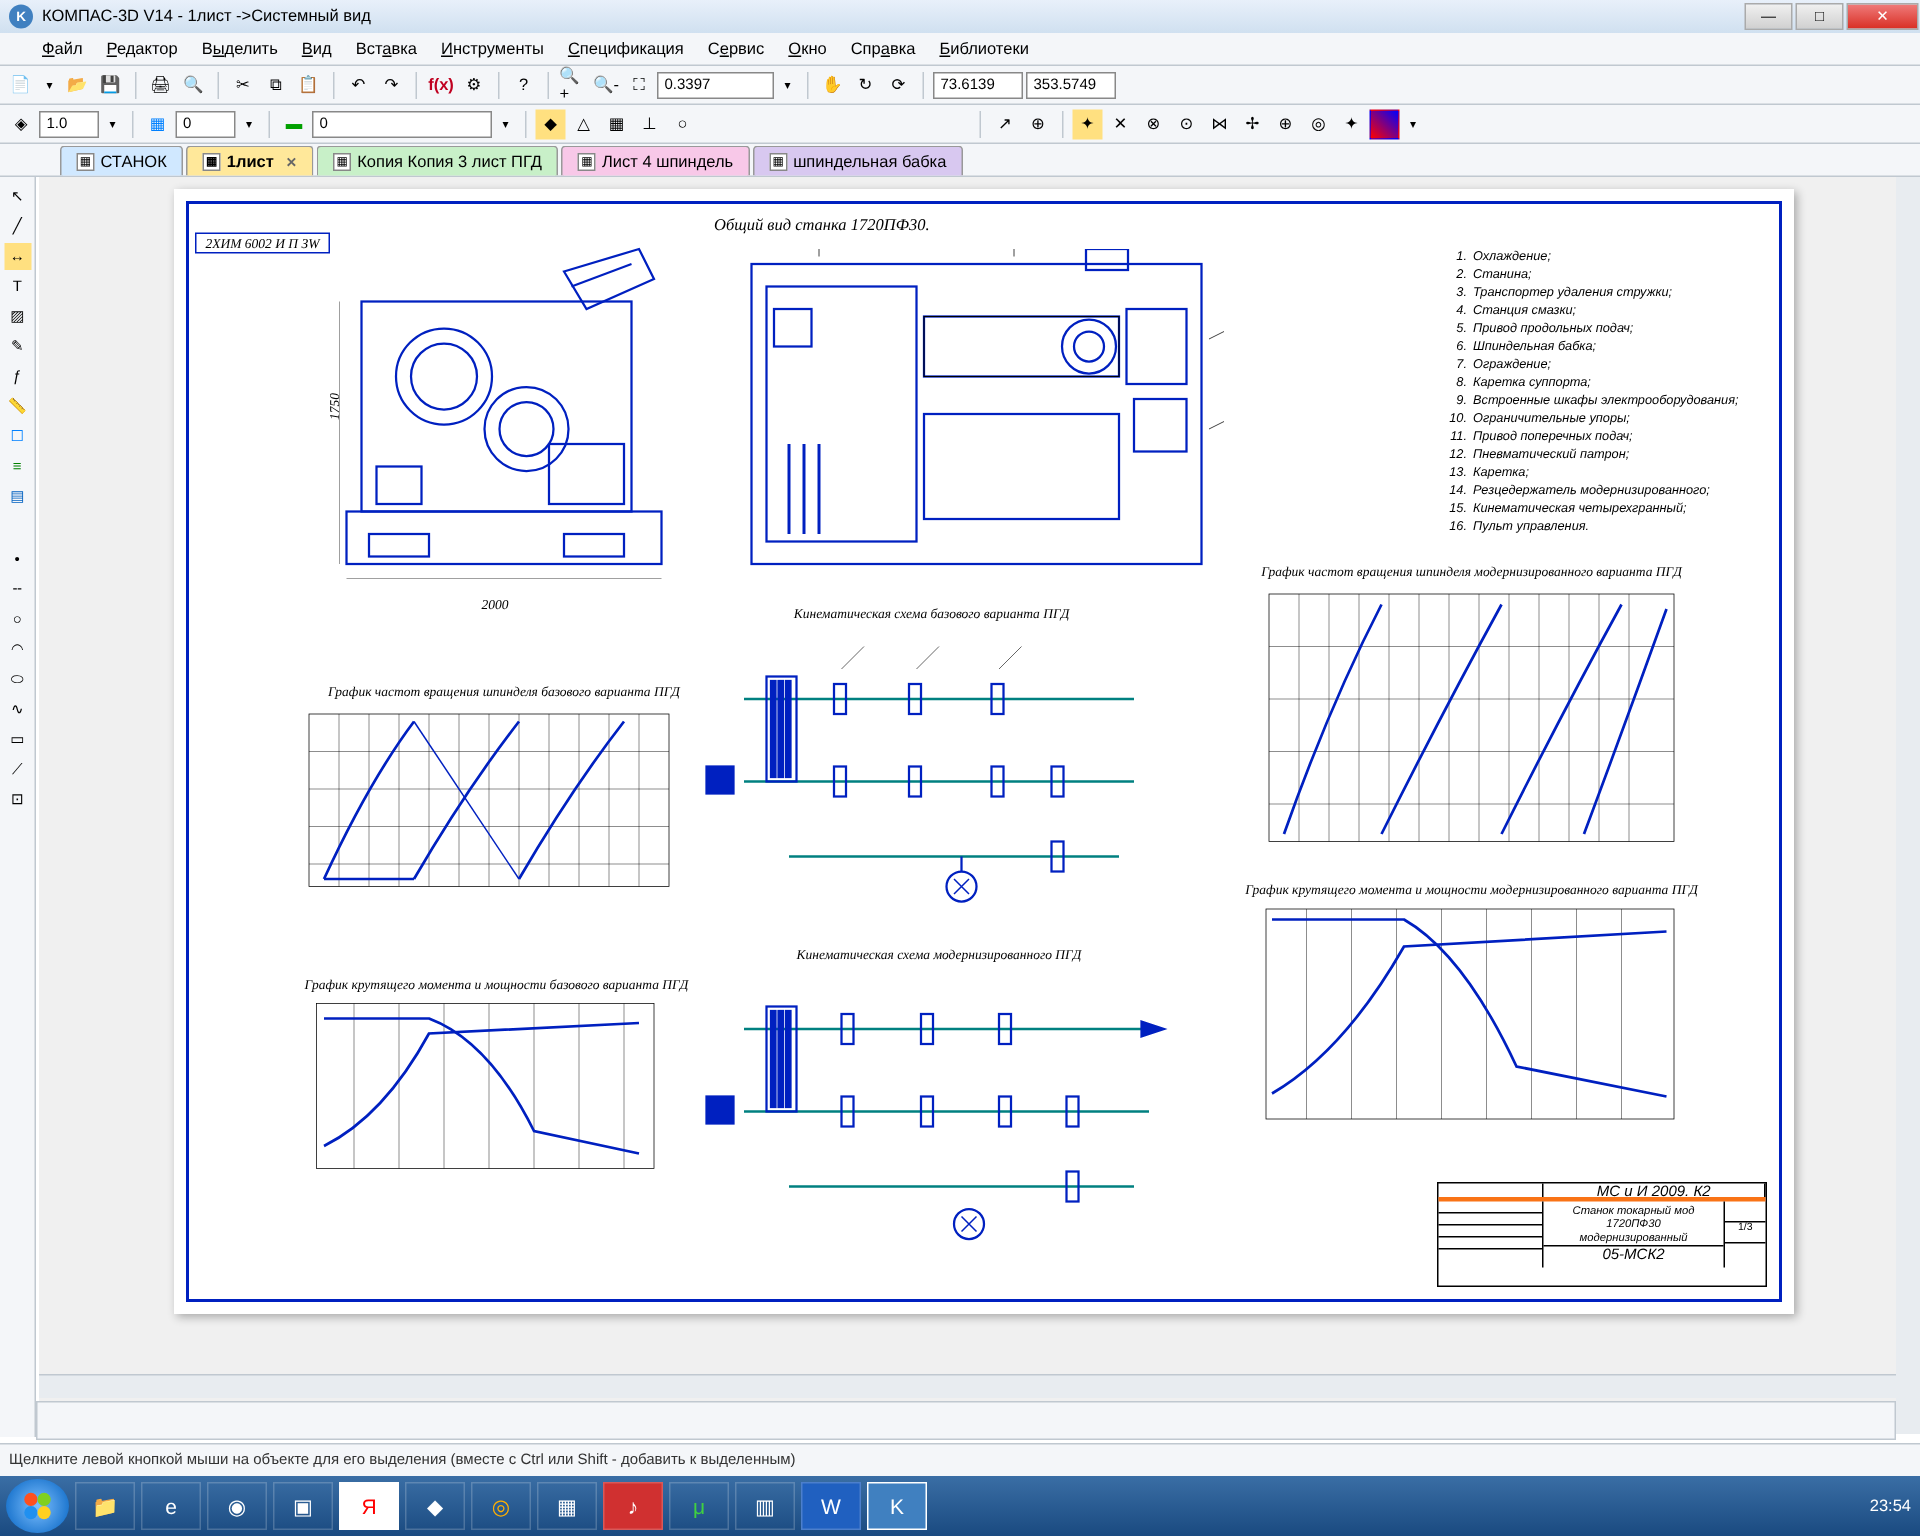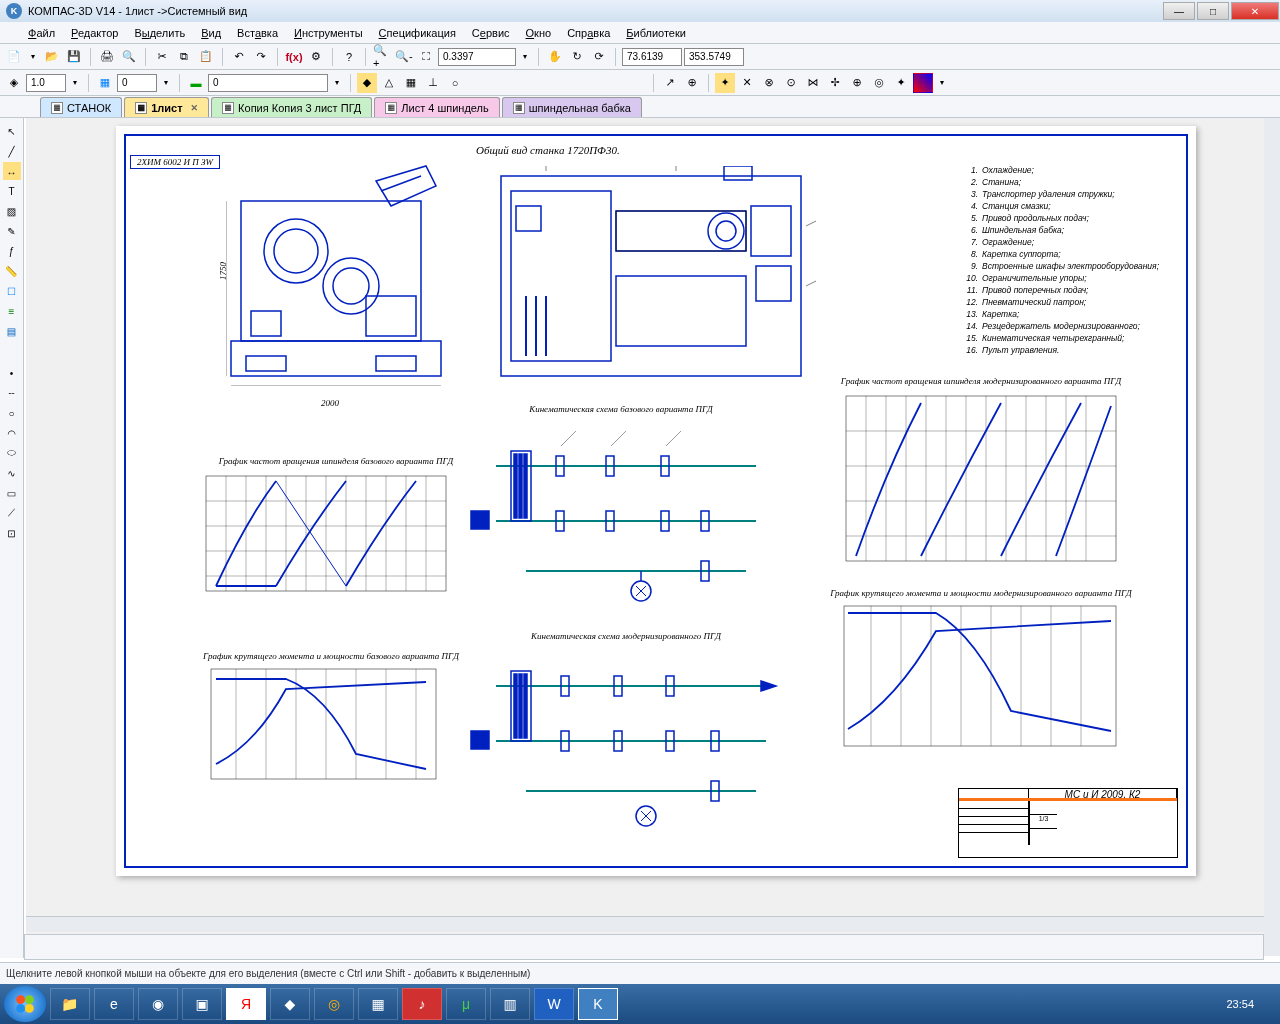--- a/index.html
+++ b/index.html
@@ -68,21 +68,21 @@
 .property-bar { position: absolute; left: 24px; right: 16px; bottom: 64px; height: 26px; background: #f4f6f9; border: 1px solid #c0c8d0; }
 
 
 .right-scroll { position: absolute; right: 0; top: 118px; width: 16px; bottom: 68px; background: #e8ecf0; }
 
 
 .taskbar { position: absolute; left: 0; right: 0; bottom: 0; height: 40px; background: linear-gradient(to bottom, #3a6ea5, #1a4a80); display: flex; align-items: center; padding-left: 4px; gap: 4px; }
 .start-btn { width: 42px; height: 36px; background: radial-gradient(circle, #7ec0ff, #0060c0); border-radius: 50%; display:flex; align-items:center; justify-content:center; }
 .task-icon { width: 40px; height: 32px; border: 1px solid rgba(255,255,255,0.2); display:flex; align-items:center; justify-content:center; font-size: 14px; color:#fff; }
 .taskbar .spacer { flex: 1; }
-.clock { color: #fff; font-size: 11px; padding-right: 26px; text-align: right; line-height: 13px; }
+.clock { color: #fff; font-size: 11px; padding-right: 6px; text-align: right; line-height: 13px; }
 
 
 .hscroll { position:absolute; left:26px; right:16px; height:16px; bottom:92px; background:#e8ecf0; border-top:1px solid #c0c8d0;}
 </style>
 </head>
 <body>
 
 <div class="title-bar">
   <div class="app-icon">K</div>
   <span>КОМПАС-3D V14 - 1лист -&gt;Системный вид</span>
@@ -535,20 +535,28 @@
             <div class="tb-cell" style="width:70px;"></div>
             <div class="tb-cell" style="flex:1;text-align:center;font-size:10px;">МС и И 2009. К2</div>
           </div>
         <div style="display:flex;height:44px;">
           <div style="width:70px;border-right:1px solid #000;">
             <div style="height:8px;border-bottom:1px solid #000;"></div>
             <div style="height:8px;border-bottom:1px solid #000;"></div>
             <div style="height:8px;border-bottom:1px solid #000;"></div>
             <div style="height:8px;border-bottom:1px solid #000;"></div>
           </div>
+          <div style="flex:1;display:flex;flex-direction:column;">
+            <div style="flex:1;border-bottom:1px solid #000;text-align:center;font-style:italic;font-size:7.5px;padding-top:1px;">
+              <div>Станок токарный мод</div>
+              <div>1720ПФ30</div>
+              <div>модернизированный</div>
+            </div>
+            <div style="height:14px;text-align:center;font-size:10px;font-style:italic;">05-МСК2</div>
+          </div>
           <div style="width:28px;border-left:1px solid #000;">
             <div style="height:14px;border-bottom:1px solid #000;"></div>
             <div style="height:14px;border-bottom:1px solid #000;text-align:center;font-size:7px;">1/3</div>
           </div>
         </div>
       </div>
 
     </div>
   </div>
 </div>

